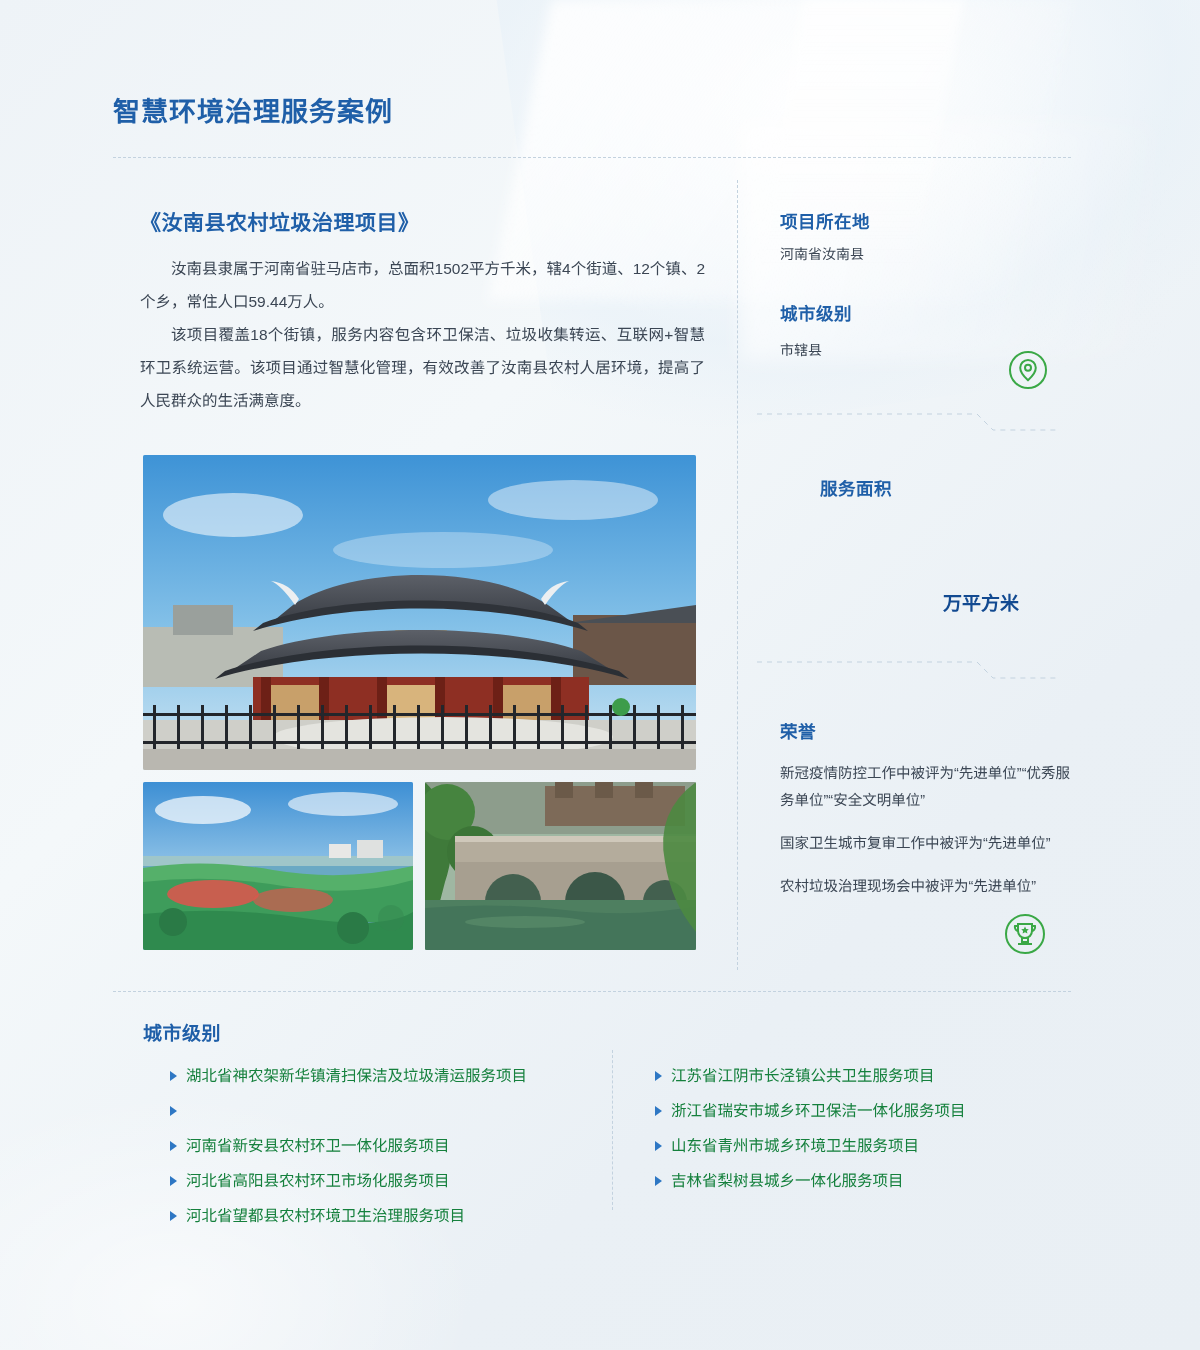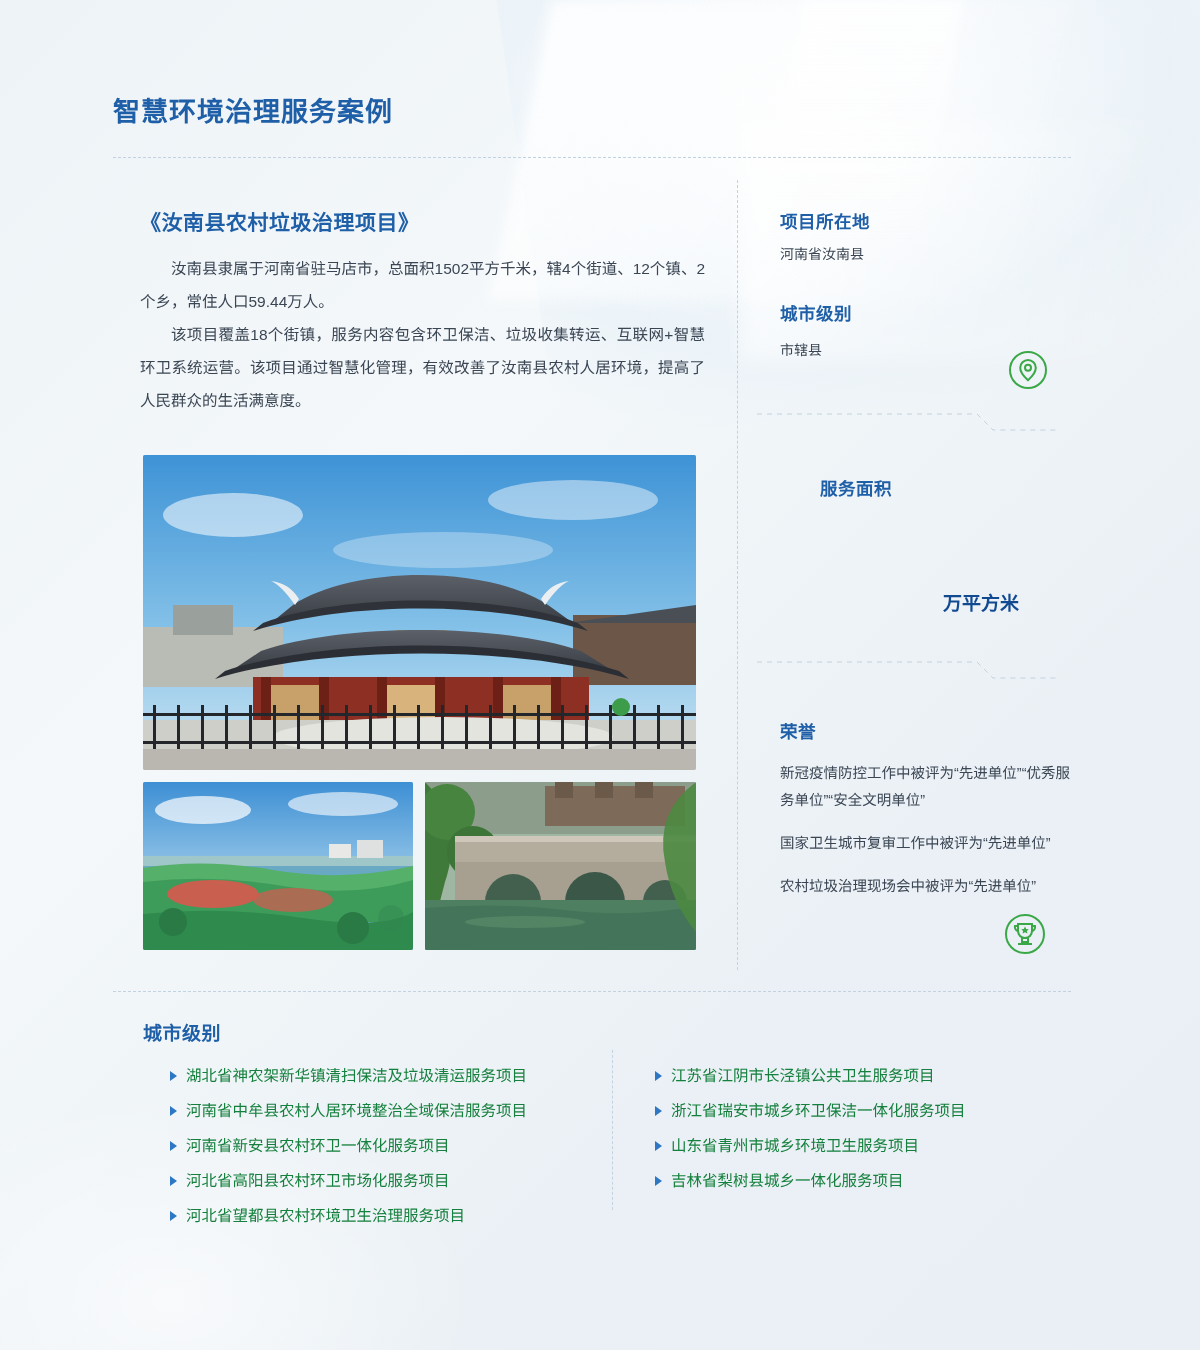--- a/index.html
+++ b/index.html
@@ -356,21 +356,20 @@
   <div class="other-title">城市级别</div>
   <div class="cases-divider"></div>
 
   <div class="cases-col cases-left">
     <div class="case-item">
       <span class="bullet"></span>
       <span>湖北省神农架新华镇清扫保洁及垃圾清运服务项目</span>
     </div>
     <div class="case-item">
       <span class="bullet"></span>
-      <span>河南省中牟县农村人居环境整治全域保洁服务项目</span>
     </div>
     <div class="case-item">
       <span class="bullet"></span>
       <span>河南省新安县农村环卫一体化服务项目</span>
     </div>
     <div class="case-item">
       <span class="bullet"></span>
       <span>河北省高阳县农村环卫市场化服务项目</span>
     </div>
     <div class="case-item">

